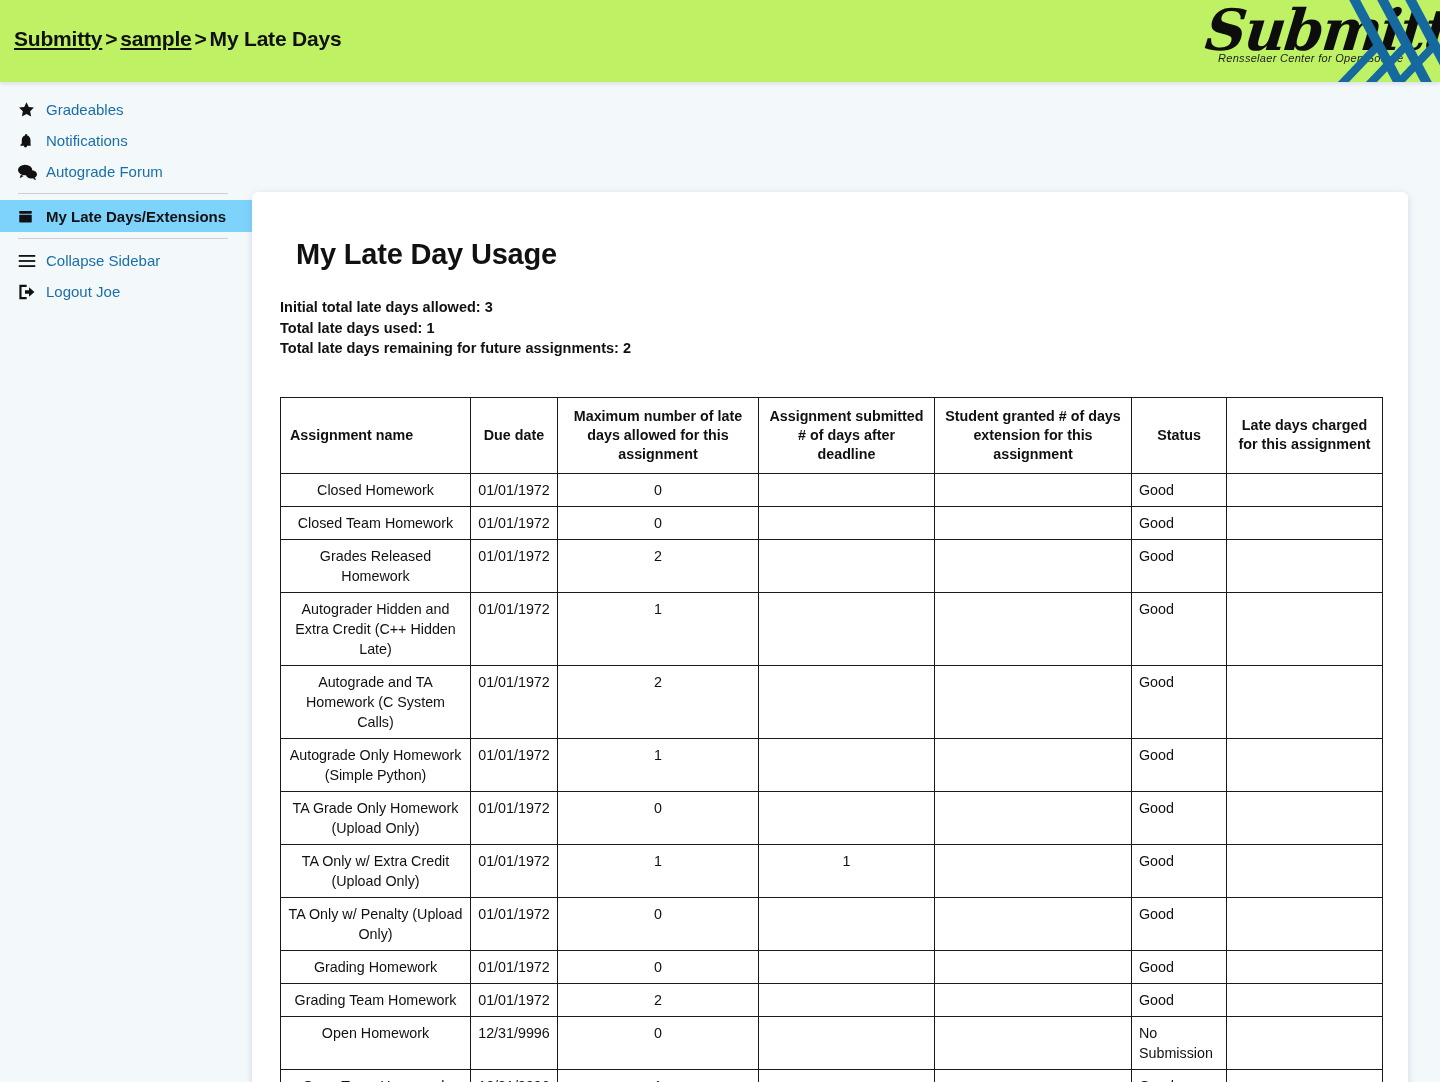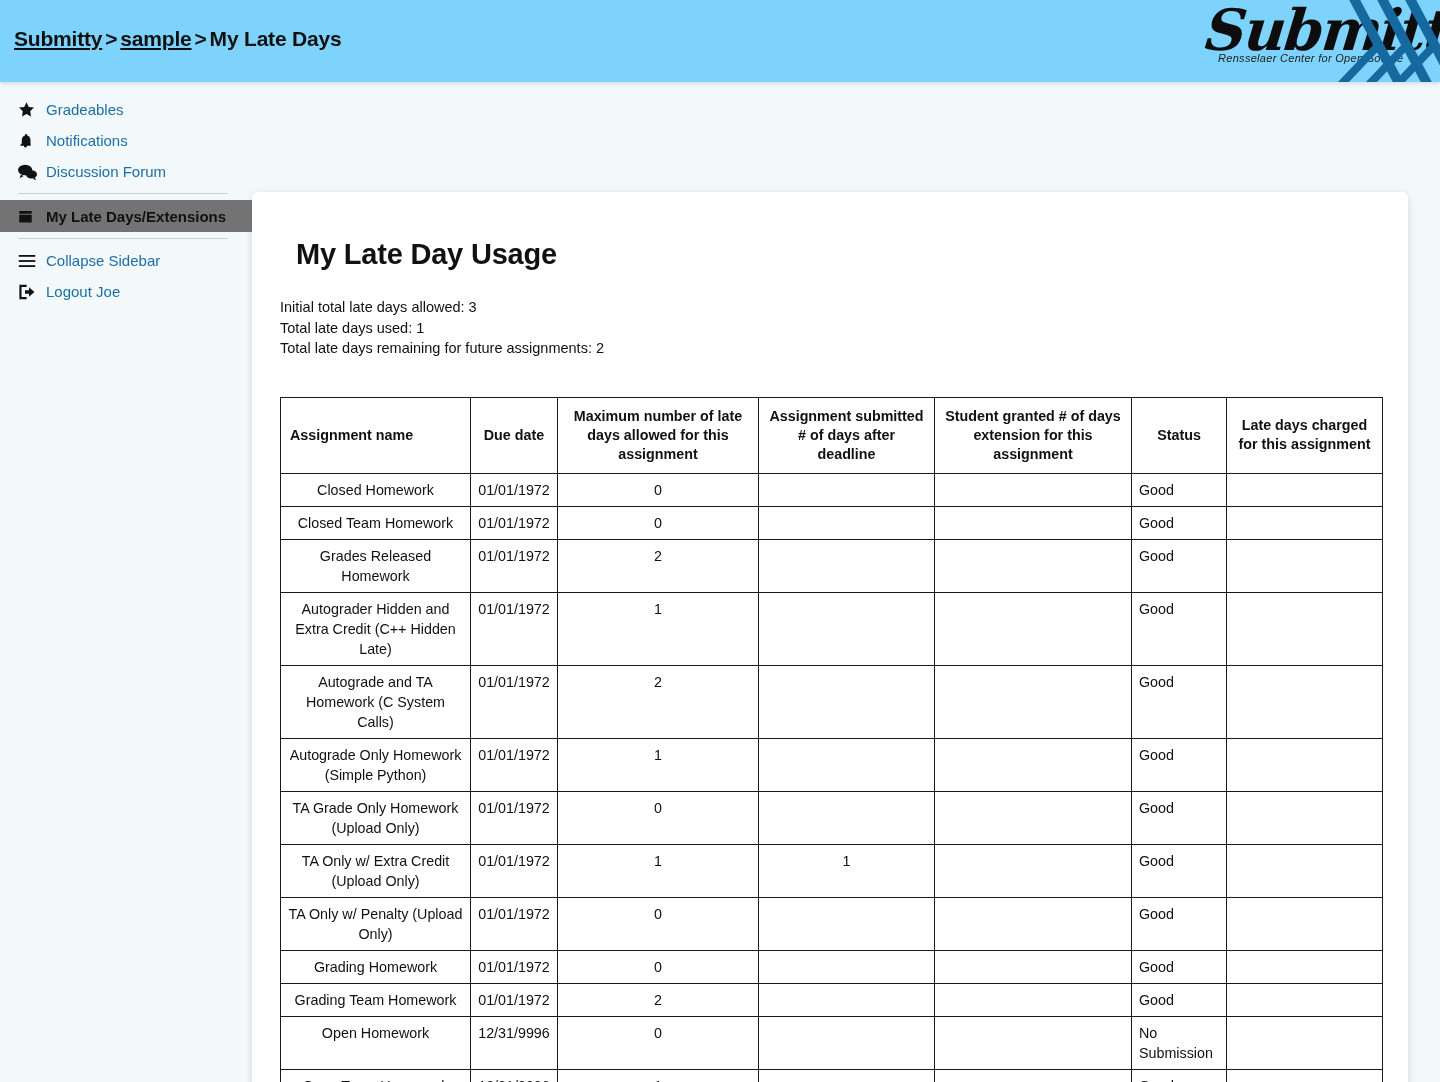--- a/index.html
+++ b/index.html
@@ -8,21 +8,21 @@
     width: 1440px; height: 1082px;
     background: #f3f8fb;
     font-family: "Liberation Sans", sans-serif;
     overflow: hidden;
   }
 
   
   #header {
     position: relative;
     width: 1440px; height: 82px;
-    background: #7dd3fc;
+    background: #bef264;
     box-shadow: 0 2px 4px rgba(120,140,160,0.22);
     z-index: 5;
   }
   #breadcrumb {
     position: absolute;
     left: 14px; top: 27px;
     font-size: 21px; font-weight: bold;
     color: #111111;
     letter-spacing: -0.2px;
     white-space: nowrap;
@@ -111,21 +111,21 @@
   .nav-item .nav-icon {
     width: 28px;
     flex: 0 0 28px;
     color: #111111;
     font-size: 16px;
     line-height: 1;
     display: flex; align-items: center;
   }
   .nav-item .nav-icon svg { display: block; }
   .nav-item.active {
-    background: #737373;
+    background: #7dd3fc;
     color: #111111;
     font-weight: bold;
     height: 32px;
   }
   .nav-sep {
     width: 210px;
     margin: 6px 0 6px 18px;
     height: 1px;
     background: #cfcfcf;
   }
@@ -146,21 +146,21 @@
     font-size: 29px;
     font-weight: bold;
     color: #111111;
     letter-spacing: -0.2px;
   }
   .summary-line {
     font-size: 14.5px;
     color: #111111;
     line-height: 20.5px;
   }
-  #summary-block { margin-top: 26px; }
+  #summary-block { margin-top: 26px; font-weight: bold; }
 
   
   #late-table {
     margin-top: 38px;
     border-collapse: collapse;
     width: 1102px;
     table-layout: fixed;
   }
   #late-table th, #late-table td {
     border: 1px solid #1a1a1a;
@@ -233,21 +233,21 @@
 
     <div class="nav-item">
       <span class="nav-icon">
         <svg width="19" height="16" viewBox="0 0 24 20" fill="currentColor">
             <ellipse cx="9" cy="7.5" rx="9" ry="6.6"></ellipse>
             <path d="M3.5 13.5l-1.4 4.3 5-2.6z"></path>
             <ellipse cx="17" cy="13" rx="7" ry="5.2"></ellipse>
             <path d="M21.5 17.4l1.2 3.1-4-1.9z"></path>
           </svg>
       </span>
-      <span>Discussion Forum</span>
+      <span>Autograde Forum</span>
     </div>
 
     <div class="nav-sep"></div>
 
     <div class="nav-item active">
       <span class="nav-icon">
         <svg width="15" height="17" viewBox="0 0 24 24" fill="currentColor">
             <rect x="2" y="3" width="20" height="4.4" rx="1"></rect>
             <rect x="2" y="9" width="20" height="12.5" rx="1.2"></rect>
           </svg>

